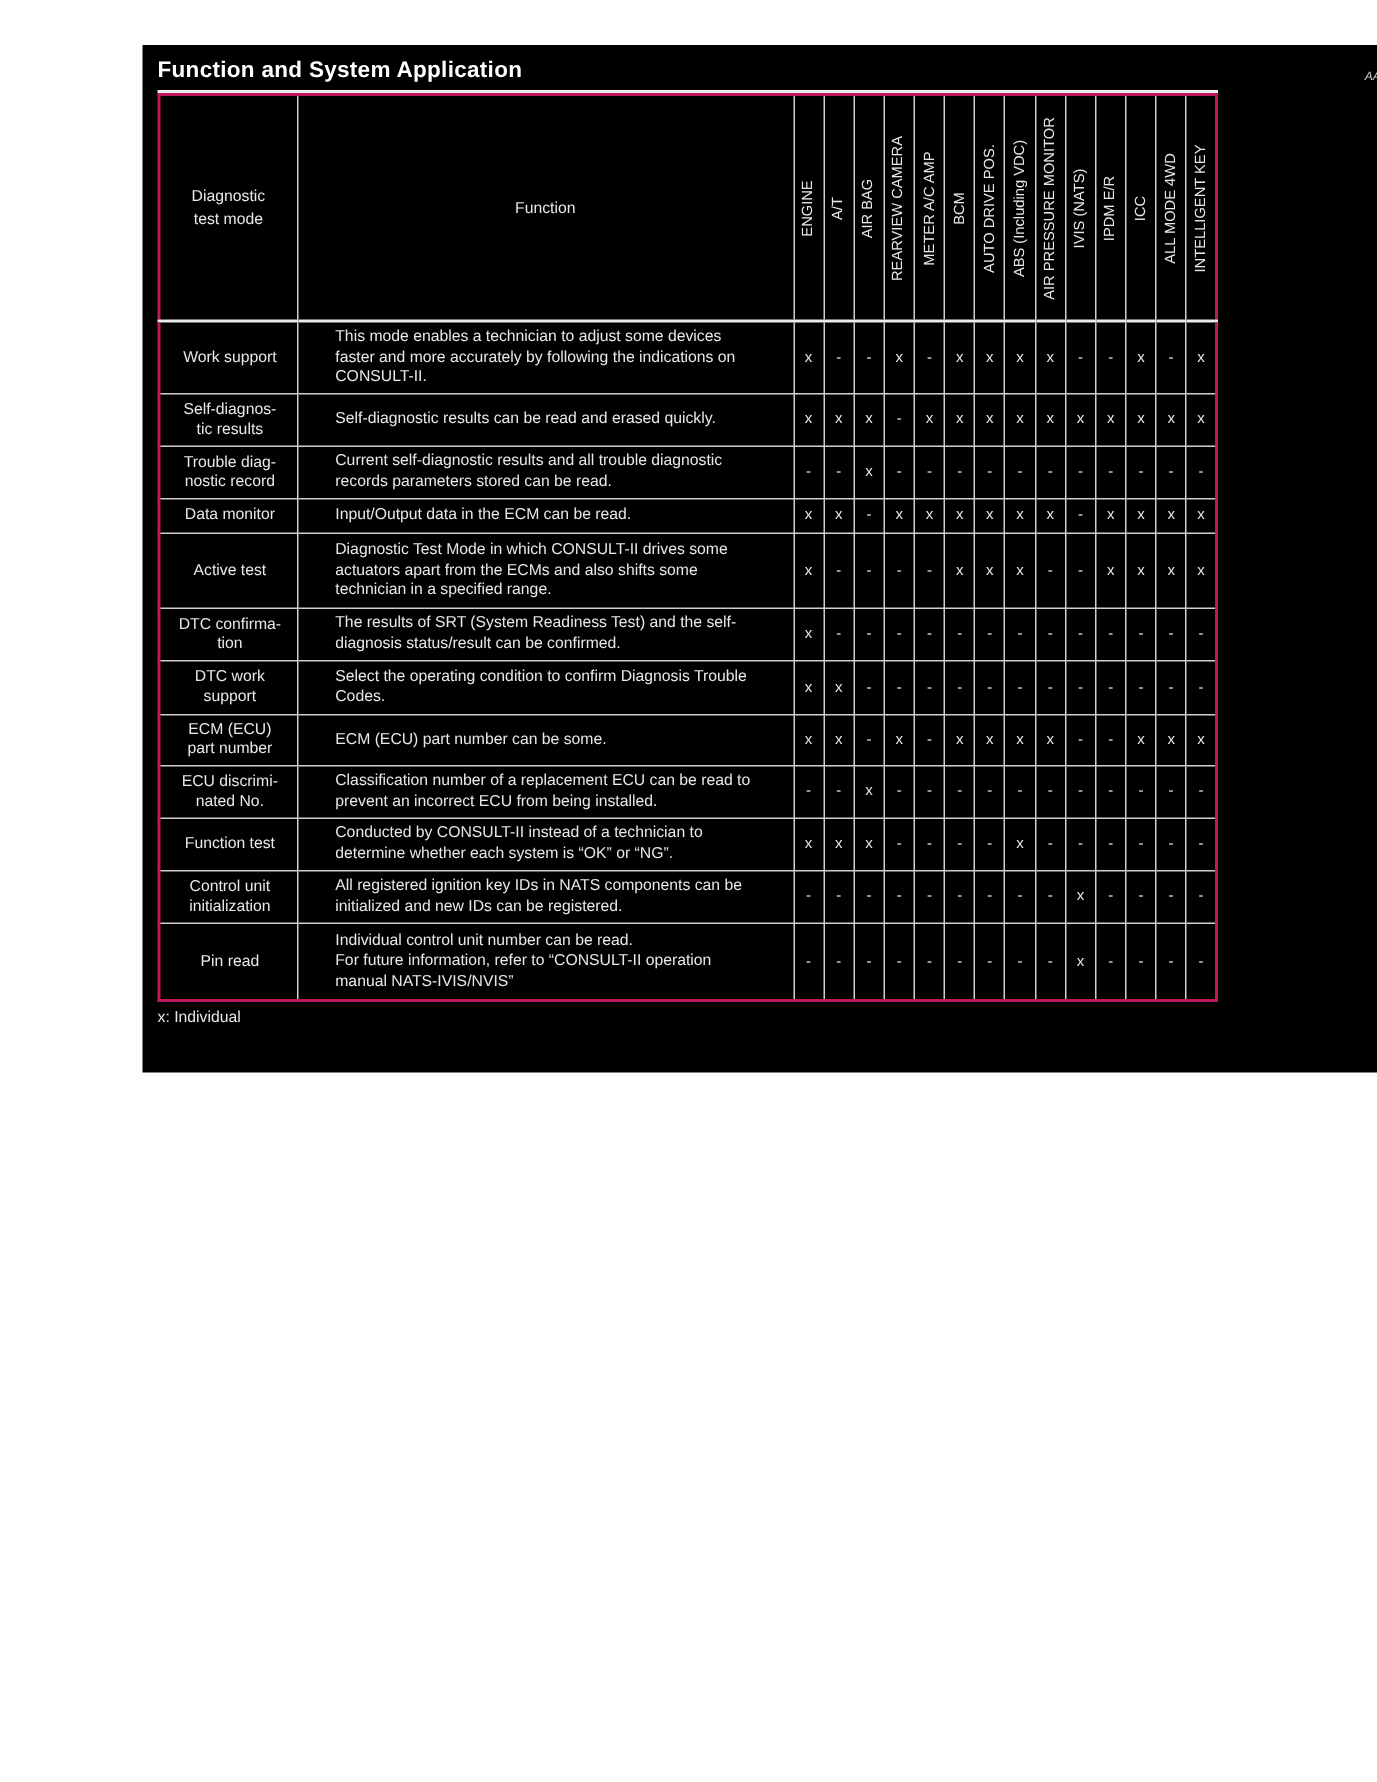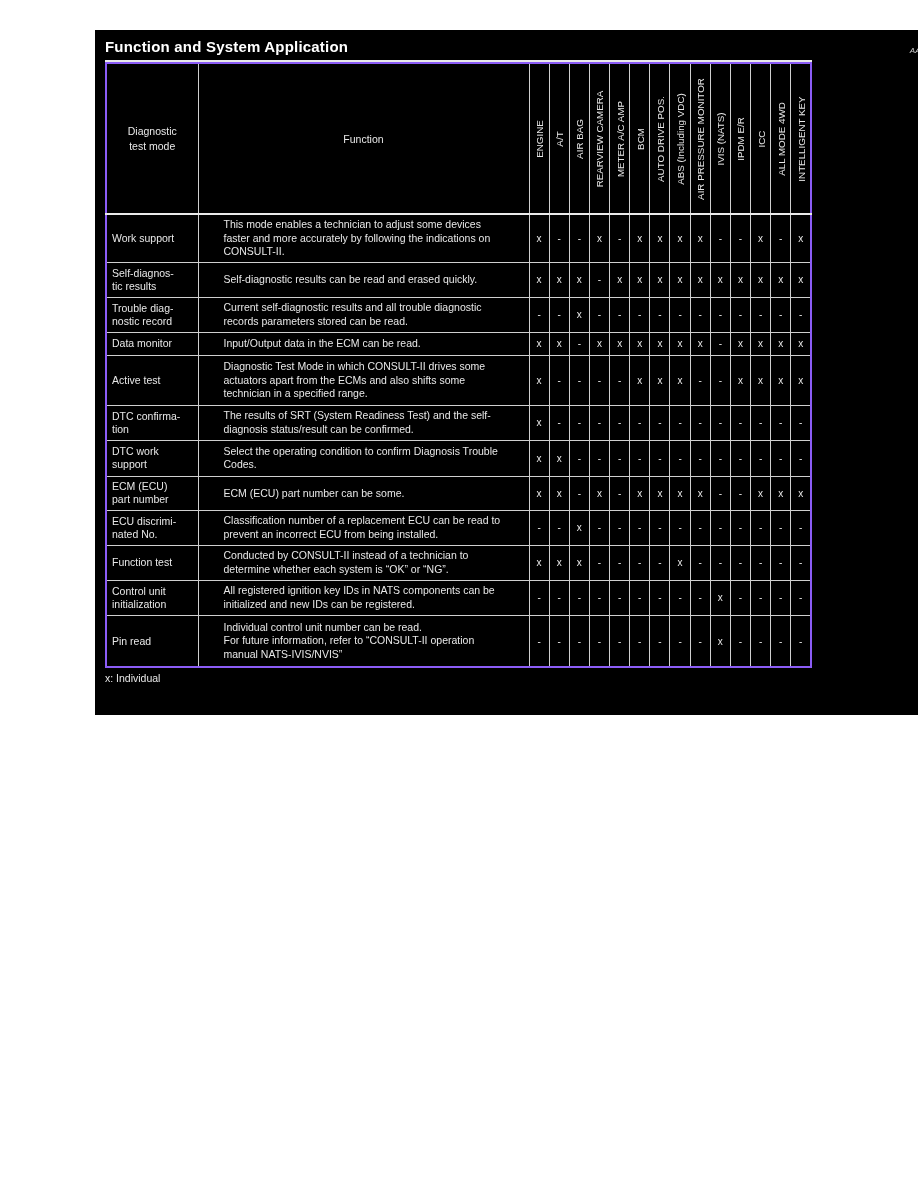--- a/index.html
+++ b/index.html
@@ -5,30 +5,30 @@
   html,body{margin:0;padding:0;background:#fff;}
   .page{position:relative;width:918px;height:1188px;background:#fff;overflow:hidden;
         font-family:"Liberation Sans",sans-serif;}
   .panel{position:absolute;left:95px;top:30px;width:870px;height:685px;background:#000;color:#e8e8e8;}
   .titlebar{display:flex;justify-content:space-between;align-items:flex-end;
             padding:7px 16px 5px 10px;height:18px;}
   .title{font-size:15px;font-weight:bold;color:#fff;letter-spacing:.2px;margin:0;}
   .doccode{font-size:8px;font-style:italic;color:#cfcfcf;}
   .rule{margin-left:10px;width:707px;height:2px;background:#eaeaea;}
   table{border-collapse:collapse;table-layout:fixed;width:707px;margin-left:10px;
-        border:2px solid #8b5cf6;}
+        border:2px solid #be185d;}
   th,td{border:1px solid #cfcfcf;}
   thead tr{height:151px;}
   thead th{border-bottom:2px solid #eaeaea;font-weight:normal;}
   th.corner{font-size:10.5px;text-align:center;vertical-align:middle;white-space:pre-line;line-height:1.35;}
   th.fnh{font-size:10.5px;text-align:center;vertical-align:middle;}
   th.sys{position:relative;}
   .vtext{position:absolute;left:50%;top:50%;transform:translate(-50%,-50%) rotate(-90deg);
          white-space:nowrap;font-size:9.8px;color:#e8e8e8;}
-  td.mode{font-size:10.5px;vertical-align:middle;padding:2px 3px 2px 5px;line-height:1.25;}
+  td.mode{font-size:10.5px;vertical-align:middle;padding:2px 3px 2px 5px;line-height:1.25;text-align:center;}
   td.mode .mode-main{white-space:pre-line;display:block;}
   td.mode .mode-note{display:block;font-size:8.5px;color:#c9c9c9;margin-top:1px;}
   td.fn{font-size:10.5px;line-height:1.3;vertical-align:middle;padding:3px 25px;margin-left:11px;}
   td.fn{white-space:pre-line;}
   td.fn-center{text-align:center;}
   td.mark{text-align:center;font-size:10px;padding:0;}
   tbody tr:nth-child(13){color:#a9a9a9;}
   .footnote{margin:4px 0 0 10px;font-size:10.5px;color:#e8e8e8;}
 </style>
 </head>

